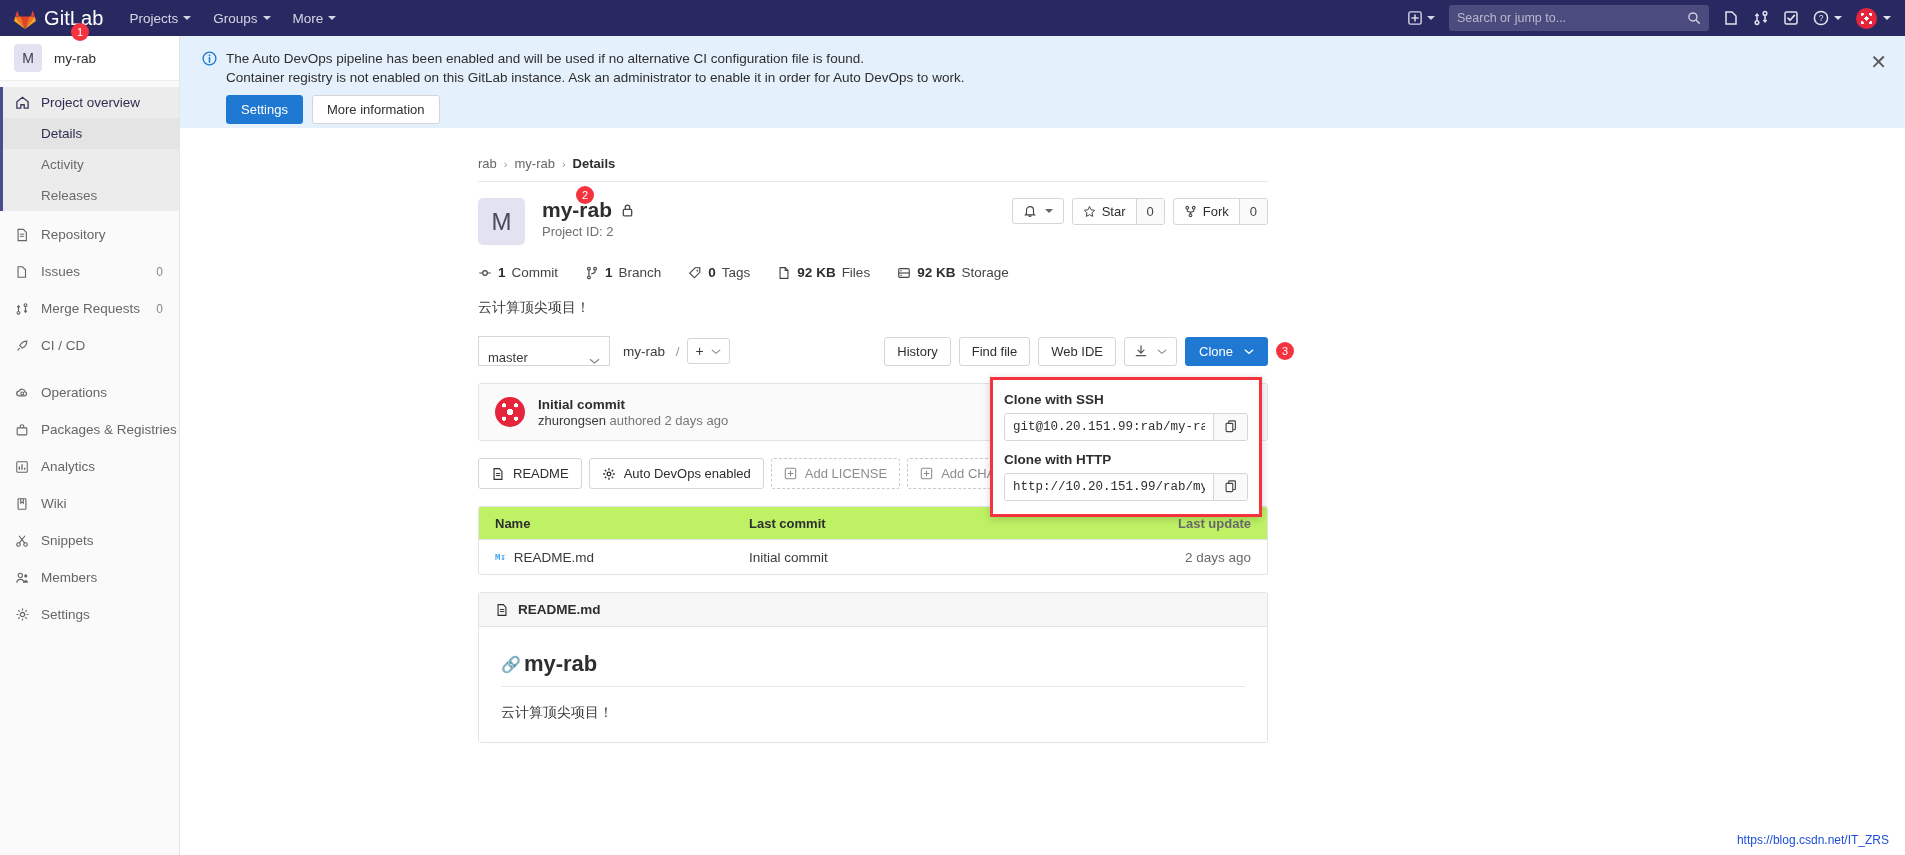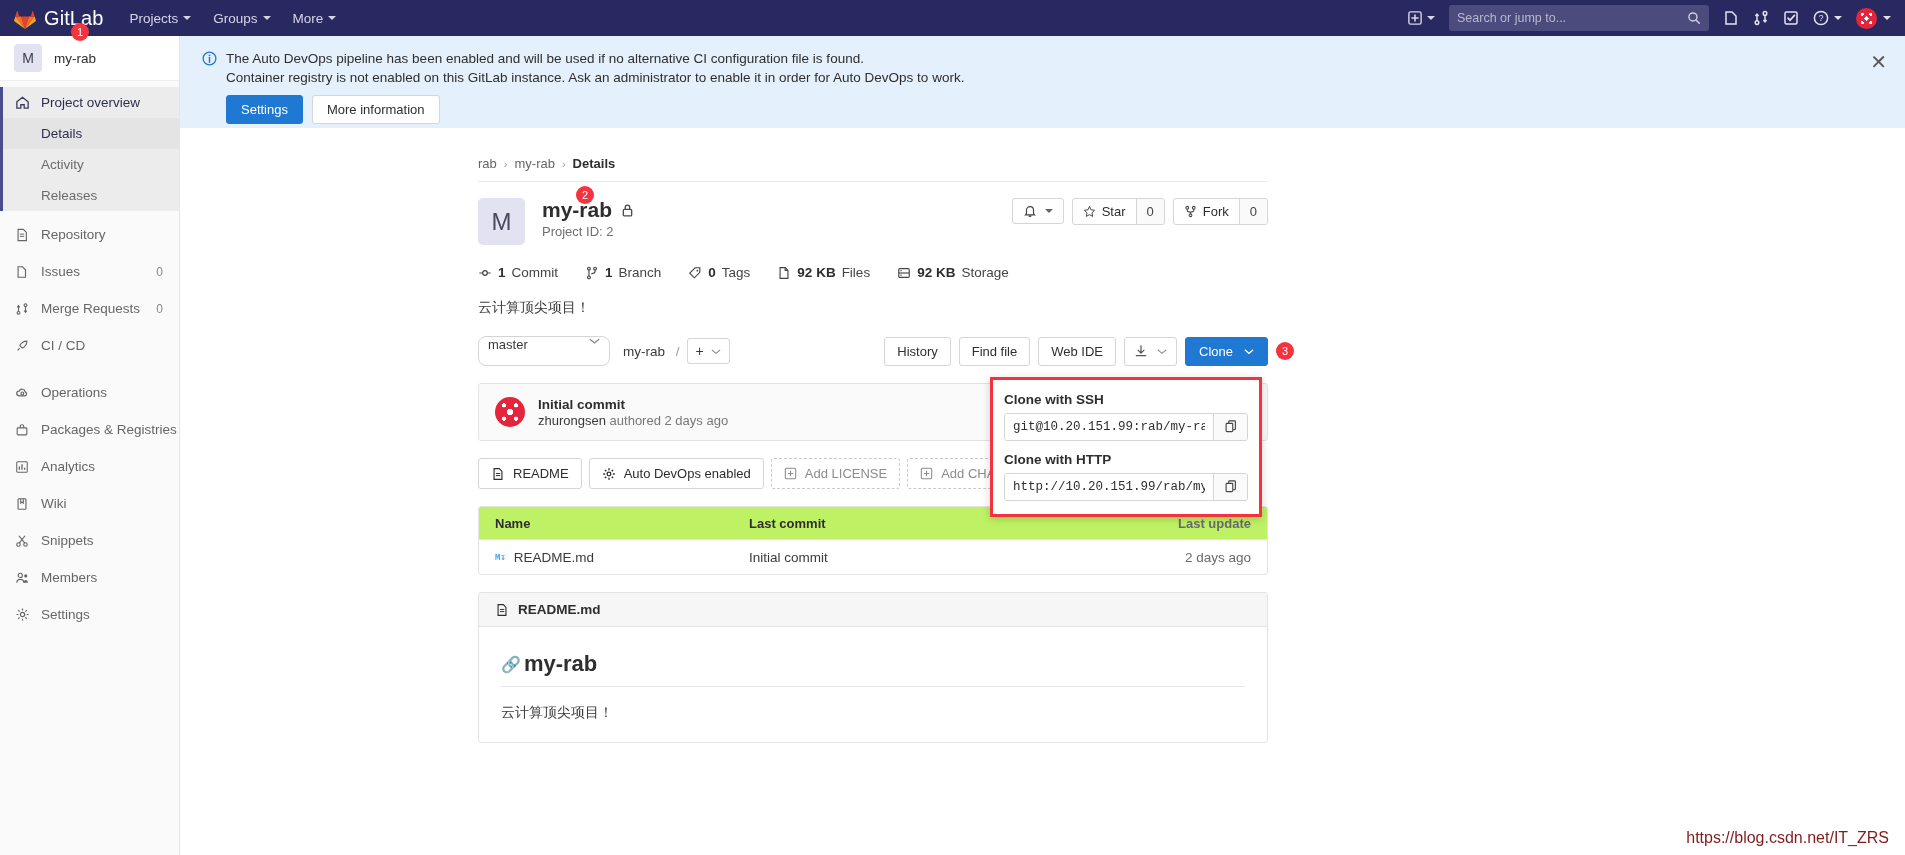--- a/index.html
+++ b/index.html
@@ -131,22 +131,22 @@
   .bell { display:flex; align-items:center; gap:8px; padding:5px 10px; border:1px solid #d5d5d5; border-radius:3px; cursor:pointer; background:#fff;}
 
   .stats { display:flex; gap:27px; margin-top:20px; align-items:center; }
   .stat { font-size:13.5px; color:#444; display:flex; align-items:center; gap:6px; cursor:pointer; }
   .stat b { color:#2e2e2e; }
 
   .desc { margin-top:19px; font-size:14px; color:#3a3a3a; }
 
   .toolbar { display:flex; align-items:center; margin-top:19px; position:relative; }
   .branch-sel {
-    width:132px; height:30px; border:1px solid #d5d5d5; border-radius:8px; background:#fff;
-    display:flex; align-items:flex-start; padding: 0 9px; font-size:13px; color:#3a3a3a; cursor:pointer;
+    width:132px; height:30px; border:1px solid #d5d5d5; border-radius:0; background:#fff;
+    display:flex; align-items:flex-end; padding: 0 9px; font-size:13px; color:#3a3a3a; cursor:pointer;
   }
   .branch-sel .cv { margin-left:auto; color:#888; }
   .path { font-size:13.5px; color:#3a3a3a; margin-left:13px; }
   .slash { color:#999; margin: 0 7px; }
   .plus-btn {
     border:1px solid #d5d5d5; border-radius:3px; background:#fff; height:26px;
     display:flex; align-items:center; gap:7px; padding: 0 8px; font-size:14px; color:#3a3a3a; cursor:pointer;
   }
   .tb-right { margin-left:auto; display:flex; gap:8px; align-items:center; position:relative; }
   .tbtn {
@@ -215,21 +215,21 @@
 
   
   .rcard { margin-top:17px; border:1px solid #e3e3e3; border-radius:3px; overflow:hidden; }
   .rhead { background:#f6f6f6; height:34px; display:flex; align-items:center; gap:9px; padding: 0 16px; border-bottom:1px solid #e3e3e3; font-size:13.5px; font-weight:bold; color:#2e2e2e; }
   .rbody { padding: 24px 22px 20px 22px; background:#fff; }
   .rh1 { font-size:22px; font-weight:bold; color:#2e2e2e; display:flex; align-items:center; gap:3px; }
   .anchor { color:#3a3a3a; font-size:16px; }
   .rrule { border-top:1px solid #e8e8e8; margin: 9px 0 17px 0; }
   .rtext { font-size:14px; color:#3a3a3a; }
 
-  .watermark { position:absolute; right:16px; bottom:8px; font-size:16px; color:#7f1d1d; }
+  .watermark { position:absolute; right:16px; bottom:8px; font-size:12px; color:#1d4ed8; }
   svg { display:block; }
 </style>
 </head>
 <body>
 
 <div class="topbar">
   <div class="gl-logo">
     <svg class="fox" viewBox="0 0 36 34">
       <path fill="#e24329" d="M18 34 24.6 13.7 11.4 13.7z"></path>
       <path fill="#fc6d26" d="M18 34 11.4 13.7 2.2 13.7z"></path>

